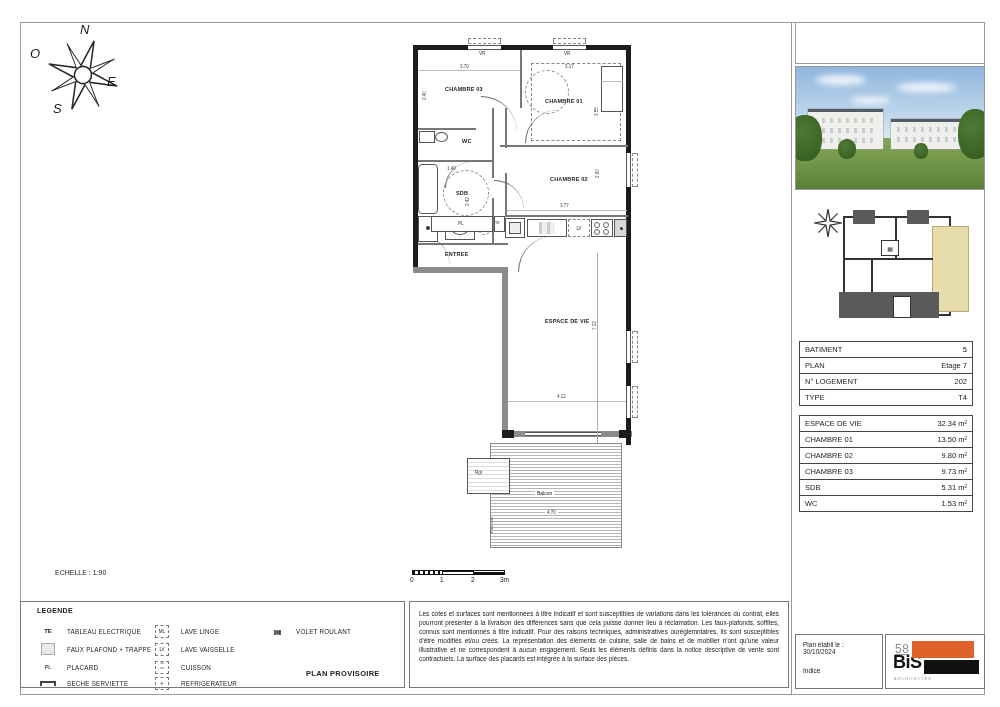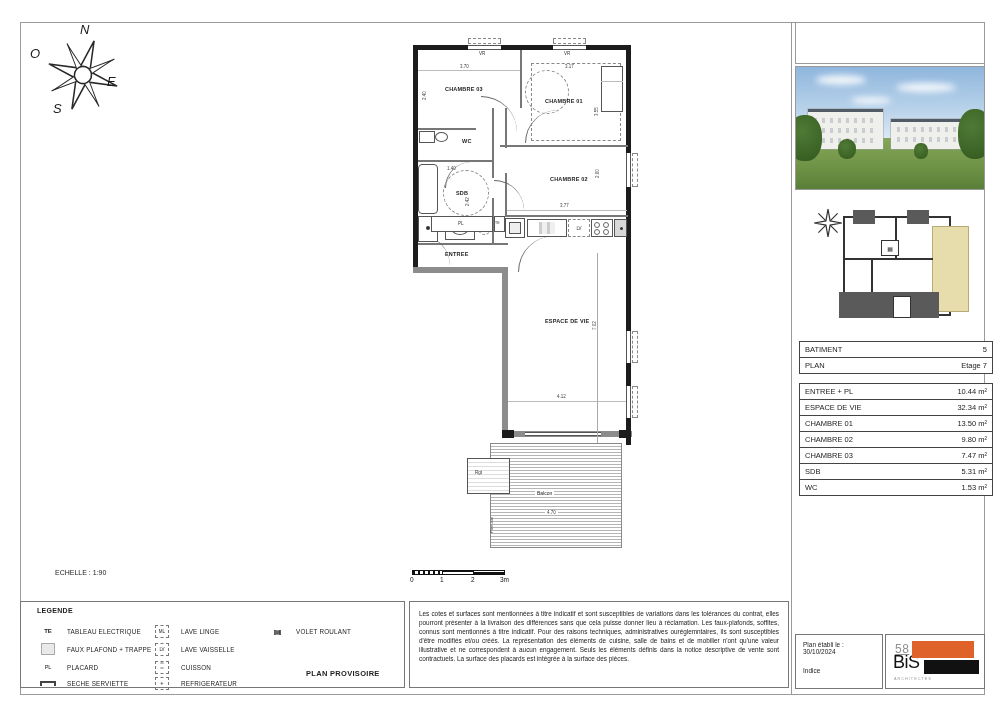--- a/index.html
+++ b/index.html
@@ -47,21 +47,21 @@
   .grass { position:absolute; left:0; bottom:0; width:100%; height:42%; background:linear-gradient(180deg,#86a558 0%,#6d9245 60%,#597e38 100%); }
   .bldg { position:absolute; background:#efefec; border-top:3px solid #525c66; box-shadow:0 0 0 .5px #9aa0a6; }
   .bwin { position:absolute; background:repeating-linear-gradient(90deg,#c9ccd0 0 3px,#efefec 3px 8px); }
   .tree { position:absolute; background:radial-gradient(circle at 40% 35%,#4f7a35,#33591f); border-radius:45%; }
 
   
   #keyplan { left:795px; top:196px; width:190px; height:142px; }
   .kp { position:absolute; }
 
   
-  #infotable { left:799px; top:342px; width:194px; }
+  #infotable { left:799px; top:342px; width:174px; }
   .trow { display:flex; justify-content:space-between; align-items:center; border:1px solid #444; height:17px; padding:0 5px; margin-top:-1px; background:#fff; font-size:7.5px; }
   .trow .tl { text-align:left; }
   .trow .tv { text-align:right; }
   .tgap { height:10px; border:none; background:transparent; }
   .trow.total { border:2px solid #111; font-weight:bold; font-size:7.5px; height:18px; position:relative; z-index:2; }
 
   
   .bbox { position:absolute; border:1px solid #777; background:#fff; }
   #legend { left:20px; top:601px; width:385px; height:87px; padding:5px 0 0 16px; }
   #legend .ltitle { font-size:7px; font-weight:bold; letter-spacing:.3px; }
@@ -76,21 +76,21 @@
 
   #disclaimer { left:409px; top:601px; width:380px; height:87px; padding:7px 9px; }
   #disclaimer p { font-size:6.4px; line-height:1.42; color:#222; text-align:justify; }
 
   #datebox { left:795px; top:634px; width:88px; height:55px; padding:6px 7px; }
   #datebox div { font-size:6.5px; color:#222; }
   #indice { margin-top:12px; }
 
   #logobox { left:885px; top:634px; width:100px; height:55px; }
   .logo58 { position:absolute; left:9px; top:7px; font-size:12px; color:#8f8f8f; letter-spacing:.5px;text-decoration:underline; }
-  .logoBiS { position:absolute; left:7px; top:17px; font-size:18px; font-weight:normal; color:#111; letter-spacing:-.5px; }
+  .logoBiS { position:absolute; left:7px; top:17px; font-size:18px; font-weight:bold; color:#111; letter-spacing:-.5px; }
   .logo-orange { position:absolute; left:26px; top:6px; width:62px; height:17px; }
   .logo-black { position:absolute; left:38px; top:25px; width:55px; height:14px; background:#111; }
   .logo-sub { position:absolute; left:8px; top:42px; font-size:3.8px; color:#999; letter-spacing:1px; }
 </style>
 </head>
 <body>
 
 <div id="sheet">
 
   <div class="frame" style="left:20px;top:22px;width:965px;height:673px;"></div>
@@ -282,40 +282,44 @@
 
   <div id="infotable" class="abs">
     <div class="trow">
         <span class="tl">BATIMENT</span>
         <span class="tv">5</span>
       </div>
     <div class="trow">
         <span class="tl">PLAN</span>
         <span class="tv">Etage 7</span>
       </div>
+    <div class="trow">
+        <span class="tl">N° LOGEMENT</span>
+        <span class="tv">202</span>
+      </div>
+    <div class="trow">
+        <span class="tl">TYPE</span>
+        <span class="tv">T4</span>
+      </div>
     <div class="tgap"></div>
-    <div class="trow">
-        <span class="tl">ENTREE + PL</span>
-        <span class="tv">10.44 m²</span>
-      </div>
     <div class="trow">
         <span class="tl">ESPACE DE VIE</span>
         <span class="tv">32.34 m²</span>
       </div>
     <div class="trow">
         <span class="tl">CHAMBRE 01</span>
         <span class="tv">13.50 m²</span>
       </div>
     <div class="trow">
         <span class="tl">CHAMBRE 02</span>
         <span class="tv">9.80 m²</span>
       </div>
     <div class="trow">
         <span class="tl">CHAMBRE 03</span>
-        <span class="tv">7.47 m²</span>
+        <span class="tv">9.73 m²</span>
       </div>
     <div class="trow">
         <span class="tl">SDB</span>
         <span class="tv">5.31 m²</span>
       </div>
     <div class="trow">
         <span class="tl">WC</span>
         <span class="tv">1.53 m²</span>
       </div>
   </div>

